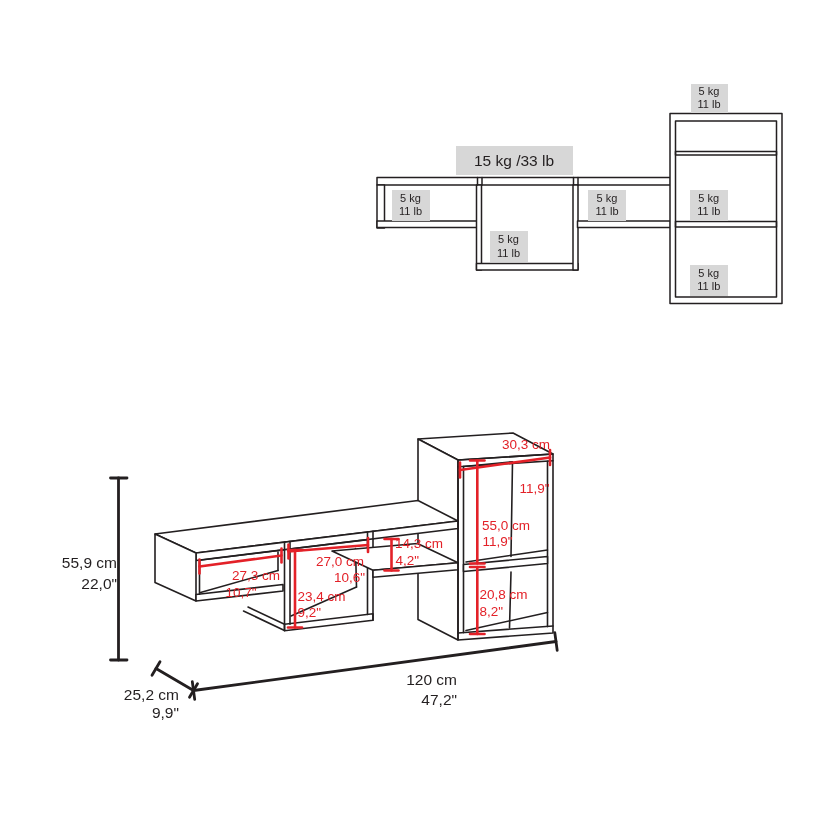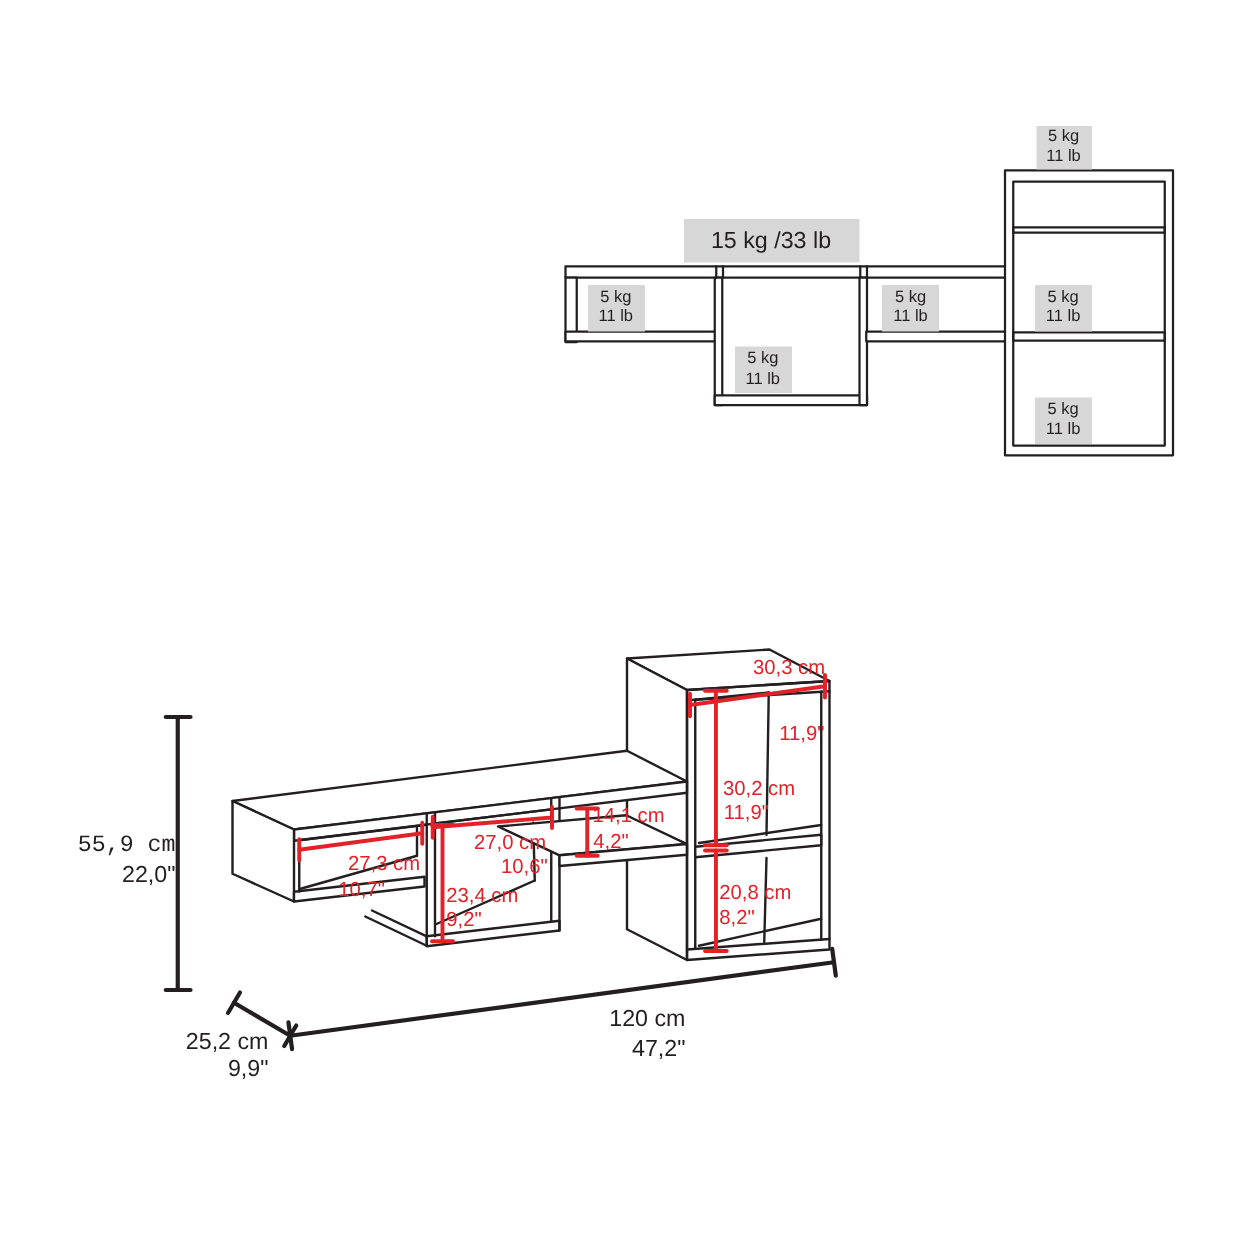--- a/index.html
+++ b/index.html
@@ -157,39 +157,39 @@
     <div>11 lb</div>
   </div>
   <div class="cap-box" style="left:690px;top:264.5px;width:37.5px;height:31px;">
     <div>5 kg</div>
     <div>11 lb</div>
   </div>
 
   <div class="lbl dim-r" style="left:502px;top:438px;text-align:right;">30,3 cm</div>
   <div class="lbl dim-r" style="left:519.5px;top:481.5px;">11,9"</div>
 
-  <div class="lbl dim-r" style="left:482px;top:518.5px;">30,2 cm</div>
+  <div class="lbl dim-r" style="left:482px;top:518.5px;">55,0 cm</div>
   <div class="lbl dim-r" style="left:482.5px;top:535px;">11,9"</div>
 
   <div class="lbl dim-r" style="left:479.5px;top:588px;">20,8 cm</div>
   <div class="lbl dim-r" style="left:479.5px;top:604.5px;">8,2"</div>
 
-  <div class="lbl dim-r" style="left:395px;top:537px;">14,1 cm</div>
+  <div class="lbl dim-r" style="left:395px;top:537px;">14,3 cm</div>
   <div class="lbl dim-r" style="left:395.5px;top:553.5px;">4,2"</div>
 
   <div class="lbl dim-r" style="left:316px;top:554.5px;">27,0 cm</div>
   <div class="lbl dim-r" style="left:334px;top:571px;">10,6"</div>
 
   <div class="lbl dim-r" style="left:232px;top:568.5px;">27,3 cm</div>
   <div class="lbl dim-r" style="left:225.5px;top:585.5px;">10,7"</div>
 
   <div class="lbl dim-r" style="left:297.5px;top:589.5px;">23,4 cm</div>
   <div class="lbl dim-r" style="left:297.5px;top:606px;">9,2"</div>
 
-  <div class="lbl dim-b ta-r" style="left:40px;top:554.5px;width:77px;font-family:Liberation Mono, monospace;">55,9 cm</div>
+  <div class="lbl dim-b ta-r" style="left:40px;top:554.5px;width:77px;">55,9 cm</div>
   <div class="lbl dim-b ta-r" style="left:40px;top:575.5px;width:77px;">22,0"</div>
 
   <div class="lbl dim-b ta-c" style="left:356px;top:671.5px;width:101px;">120 cm</div>
   <div class="lbl dim-b ta-c" style="left:356px;top:691.5px;width:101px;">47,2"</div>
 
   <div class="lbl dim-b ta-r" style="left:104px;top:687px;width:75px;">25,2 cm</div>
   <div class="lbl dim-b ta-r" style="left:104px;top:705px;width:75px;">9,9"</div>
 
 </div>
 

